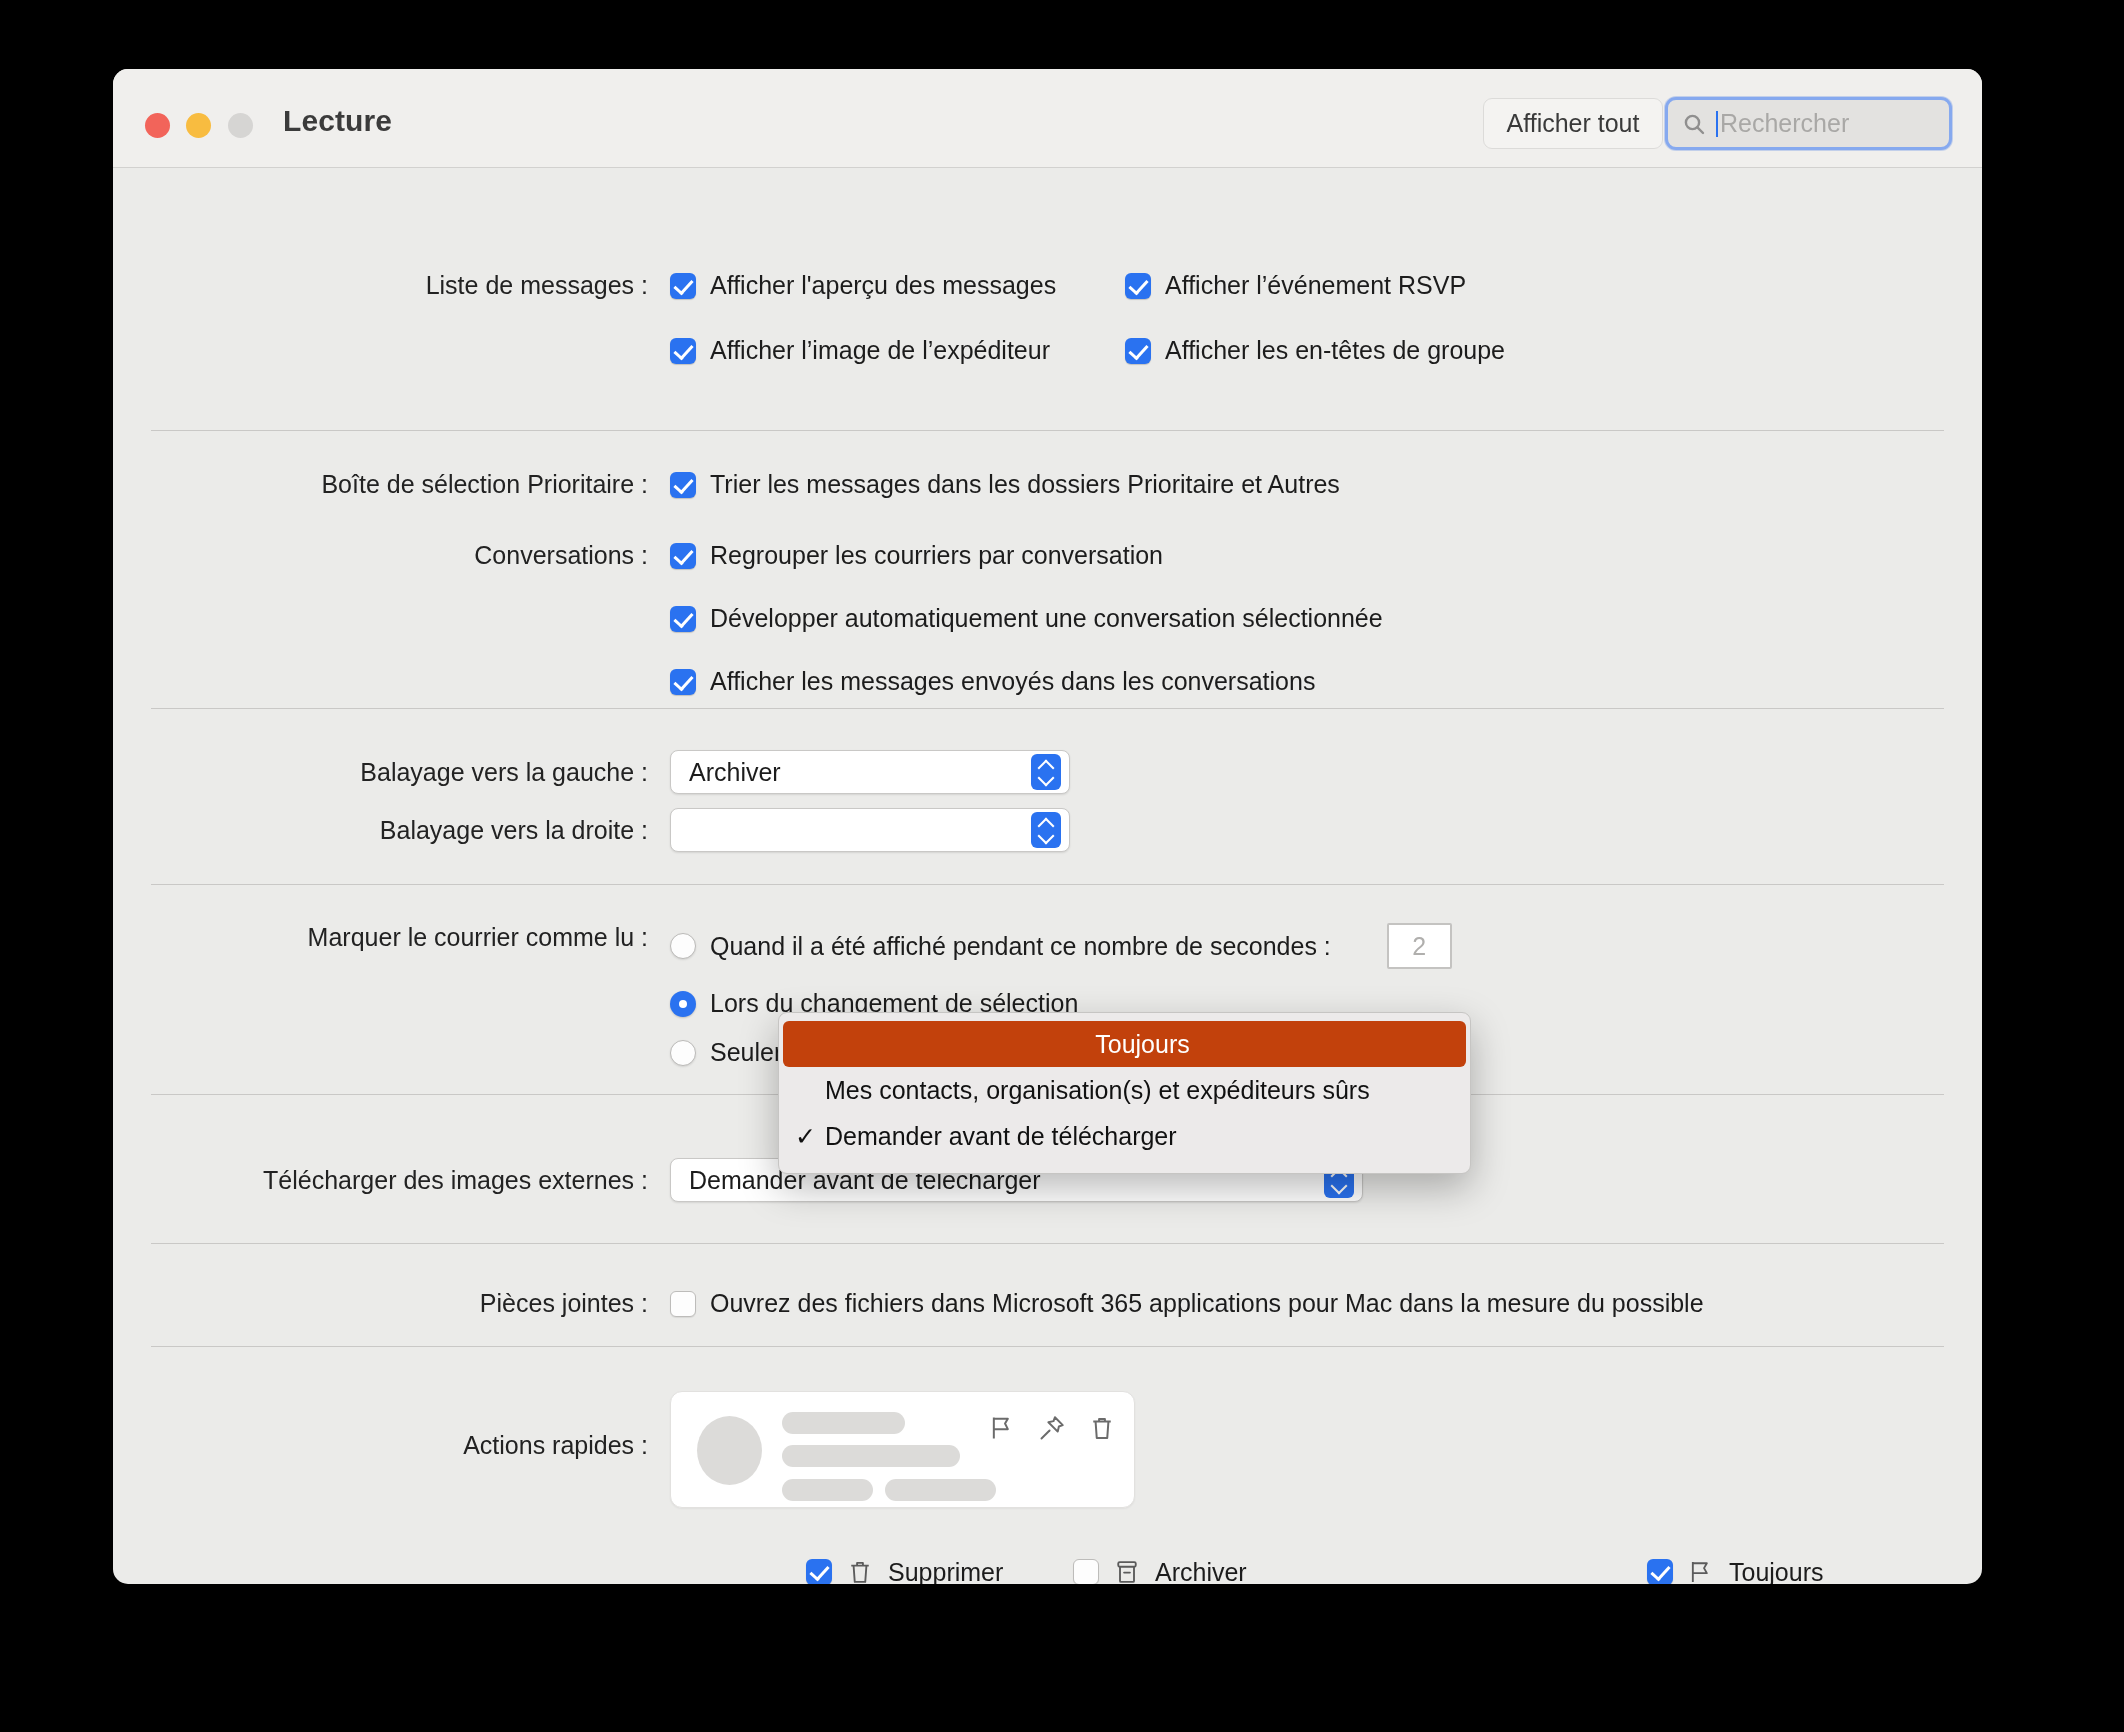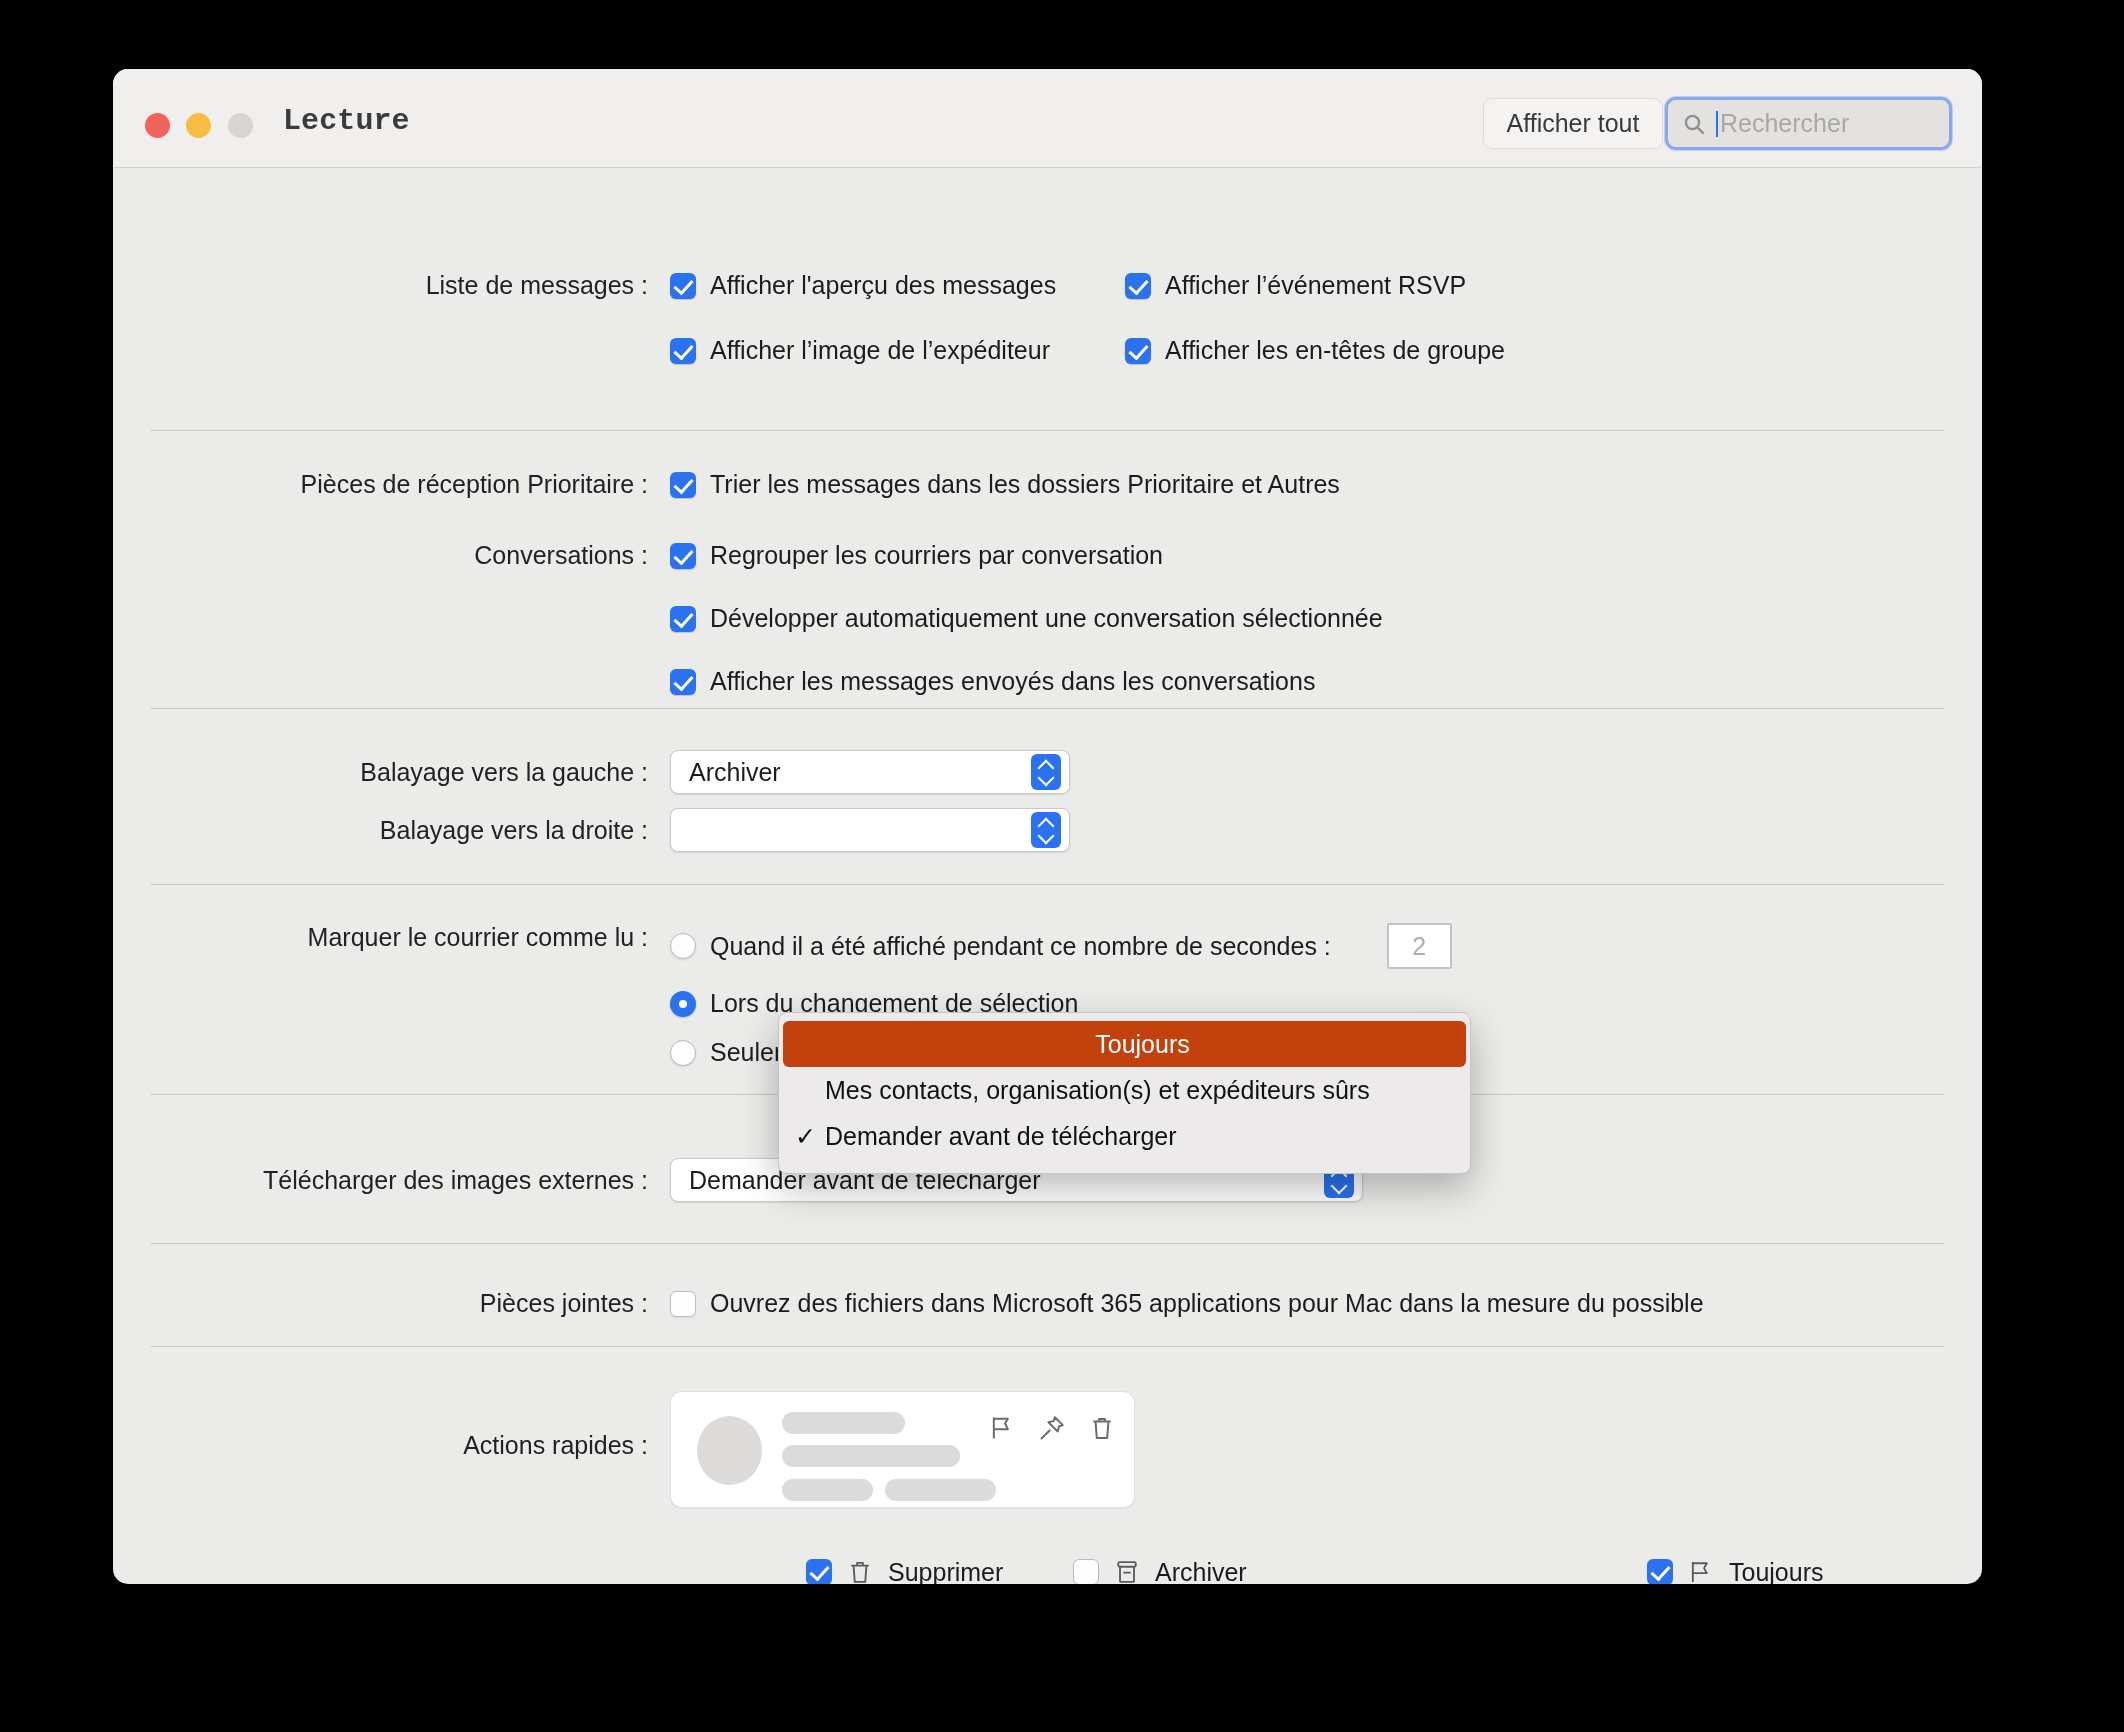--- a/index.html
+++ b/index.html
@@ -30,21 +30,20 @@
   }
   .traffic { position:absolute; top:44px; width:25px; height:25px; border-radius:50%; }
   .tl-close { left:32px;  background:#f2645a; }
   .tl-min   { left:73px;  background:#f8bc40; }
   .tl-zoom  { left:115px; background:#d6d5d3; }
 
   #win-title {
     position: absolute; left: 170px; top: 35px;
     font-size: 30px; font-weight: 700; color: #3b3b3b;
     letter-spacing: 0.1px;
-    font-family: Liberation Mono, monospace;
   }
 
   #show-all {
     position: absolute; right: 319px; top: 29px;
     width: 180px; height: 51px;
     border: 1px solid #dcdbd9; border-radius: 9px;
     background: #f4f3f1;
     font-size: 25px; color: #3a3a3a;
     display: flex; align-items: center; justify-content: center;
     cursor: default;
@@ -238,21 +237,21 @@
             <span class="cb on"></span>
             <span class="cb-text">Afficher les en-têtes de groupe</span>
           </div>
         </div>
       </div>
     </div>
 
     <div class="sep" style="top:262px;"></div>
 
     <div class="row" style="left:0; top:302px; width:100%;">
-      <div class="lbl" style="width:535px;">Pièces de réception Prioritaire :</div>
+      <div class="lbl" style="width:535px;">Boîte de sélection Prioritaire :</div>
       <div style="width:22px"></div>
       <div class="cb-item">
         <span class="cb on"></span>
         <span class="cb-text">Trier les messages dans les dossiers Prioritaire et Autres</span>
       </div>
     </div>
 
     <div class="row" style="left:0; top:373px; width:100%;">
       <div class="lbl" style="width:535px;">Conversations :</div>
       <div style="width:22px"></div>

